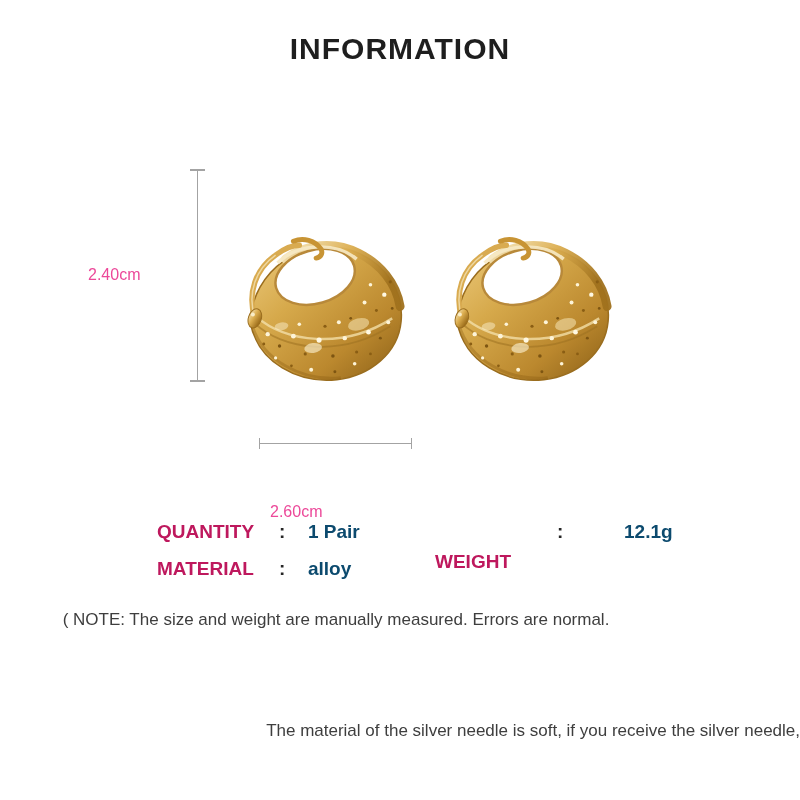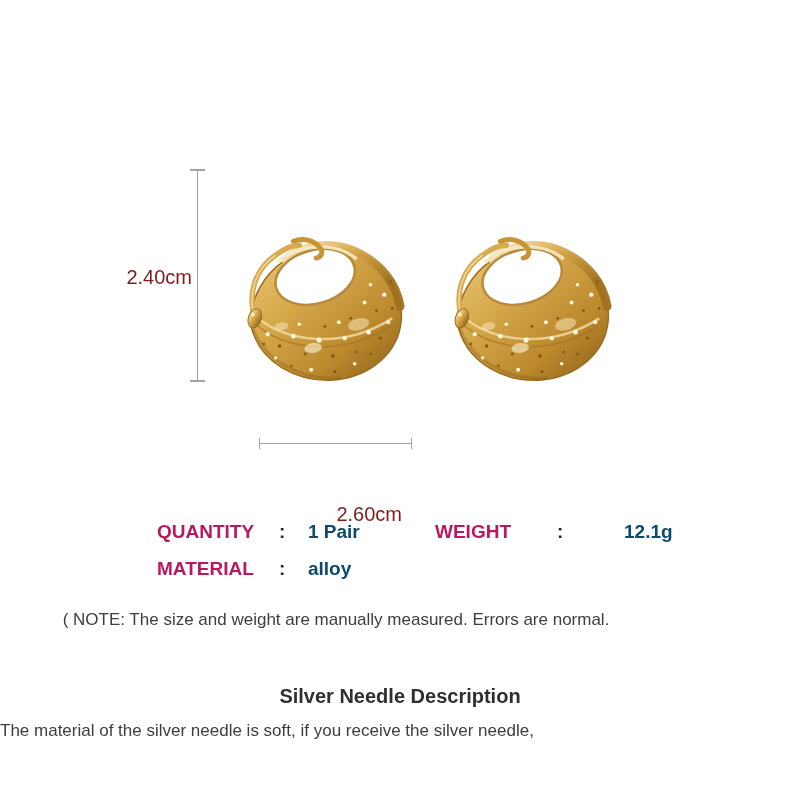--- a/index.html
+++ b/index.html
@@ -25,40 +25,40 @@
   
   .mline { position: absolute; background: #a3a3a3; }
   .v-line   { left: 197px; top: 170px; width: 1px;  height: 211px; }
   .v-cap-t  { left: 190px; top: 169px; width: 15px; height: 2px; }
   .v-cap-b  { left: 190px; top: 380px; width: 15px; height: 2px; }
   .h-line   { left: 259px; top: 443px; width: 153px; height: 1px; }
   .h-cap-l  { left: 259px; top: 438px; width: 1px; height: 11px; }
   .h-cap-r  { left: 411px; top: 438px; width: 1px; height: 11px; }
   .measure-label {
     position: absolute;
-    font-size: 20px;
-    color: #7f1d1d;
-    text-align: right;
+    font-size: 16px;
+    color: #ec4899;
+    text-align: left;
   }
   .height-label { left: 88px;  top: 266px; width: 104px; }
   .width-label  { left: 270px; top: 459px; width: 132px; margin-top: 44px; }
   
   .earring { position: absolute; top: 226px; width: 168px; height: 163px; }
   .earring.left  { left: 242px; }
   .earring.right { left: 449px; }
   
   .spec-cell { position: absolute; font-size: 19px; color: #0c4a6e; white-space: nowrap; font-weight: bold; }
   .spec-label { font-weight: 700; color: #be185d; }
   .spec-colon { font-weight: 700; color: #262626; }
   .r1 { top: 521px; }
   .r2 { top: 558px; }
   .c-label-l { left: 157px; }
   .c-colon-l { left: 279px; }
   .c-value-l { left: 308px; }
-  .c-label-r { left: 435px; }
+  .c-label-r { left: 435px; margin-top: 30px; }
   .c-colon-r { left: 557px; }
   .c-value-r { left: 588px; margin-left: 36px; }
   
   .note {
     position: absolute;
     top: 606px; left: 0;
     width: 672px;
     text-align: center;
     font-size: 17px;
     line-height: 28px;
@@ -71,32 +71,33 @@
     width: 800px;
     text-align: center;
     font-size: 20px;
     font-weight: 700;
     color: #2f2f2f;
   }
   .needle-body {
     position: absolute;
     top: 716px; left: 0;
     width: 800px;
-    text-align: left;
+    text-align: right;
     font-size: 17px;
     line-height: 30px;
     color: #3e3e3e;
   }
   .hidden-defs { position: absolute; width: 0; height: 0; overflow: hidden; }
 </style>
 </head>
 <body>
 
 <div class="page">
 
+  <h1 class="page-title">INFORMATION</h1>
 
   <svg class="hidden-defs" xmlns="http://www.w3.org/2000/svg" aria-hidden="true">
     <defs>
       <linearGradient id="goldBody" x1="0" y1="0" x2="1" y2="1">
         <stop offset="0%" stop-color="#ecca7c"></stop>
         <stop offset="35%" stop-color="#d6a94b"></stop>
         <stop offset="70%" stop-color="#bb882e"></stop>
         <stop offset="100%" stop-color="#8a5f16"></stop>
       </linearGradient>
       <linearGradient id="goldRim" x1="0" y1="0" x2="1" y2="0.4">
@@ -194,18 +195,17 @@
 
     <span class="spec-cell spec-label r2 c-label-l">MATERIAL</span>
     <span class="spec-cell spec-colon r2 c-colon-l">:</span>
     <span class="spec-cell r2 c-value-l">alloy</span>
   </div>
 
   <div class="note">
     <div>( NOTE: The size and weight are manually measured. Errors are normal.</div>
   </div>
 
-  <div class="needle-heading">Silver Needle Description</div>
   <div class="needle-body">
     <div>The material of the silver needle is soft, if you receive the silver needle,</div>
   </div>
 
 </div>
 
 </body></html>

